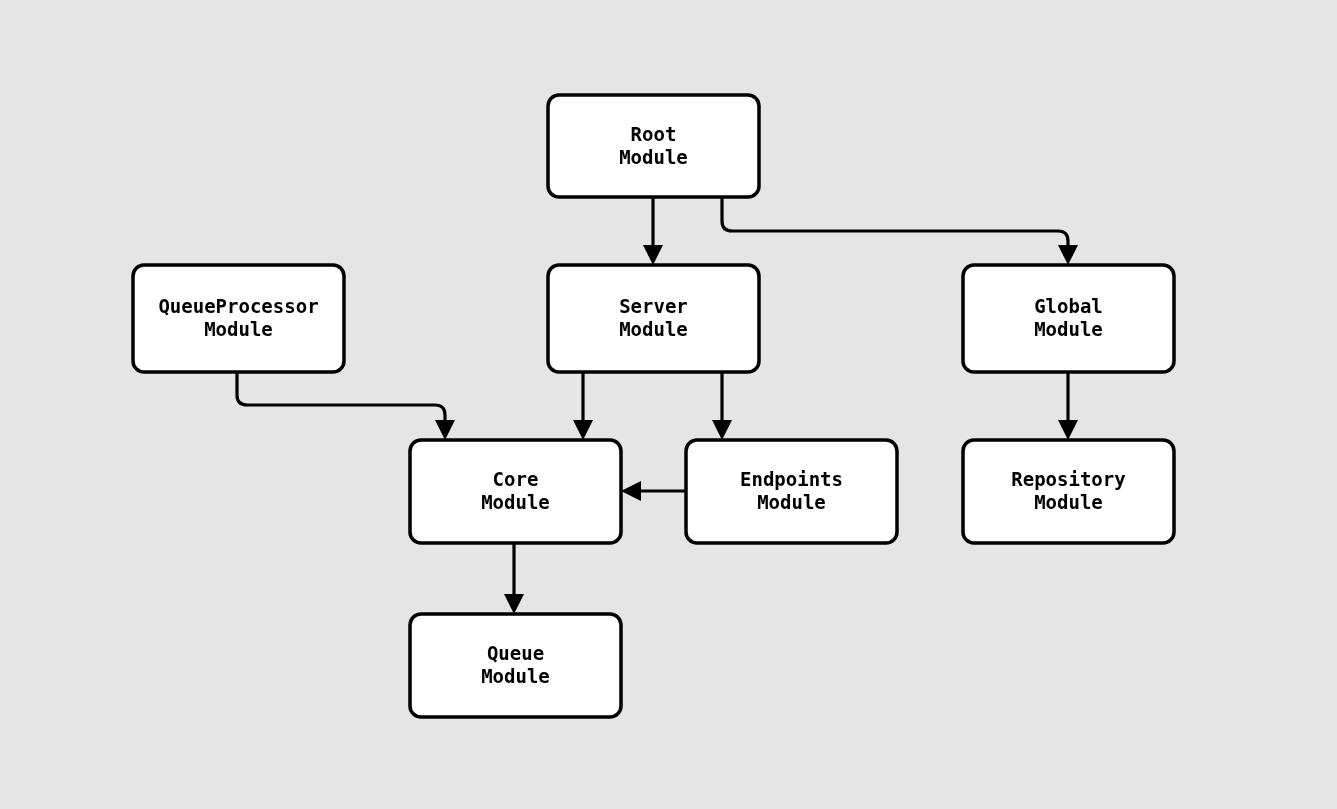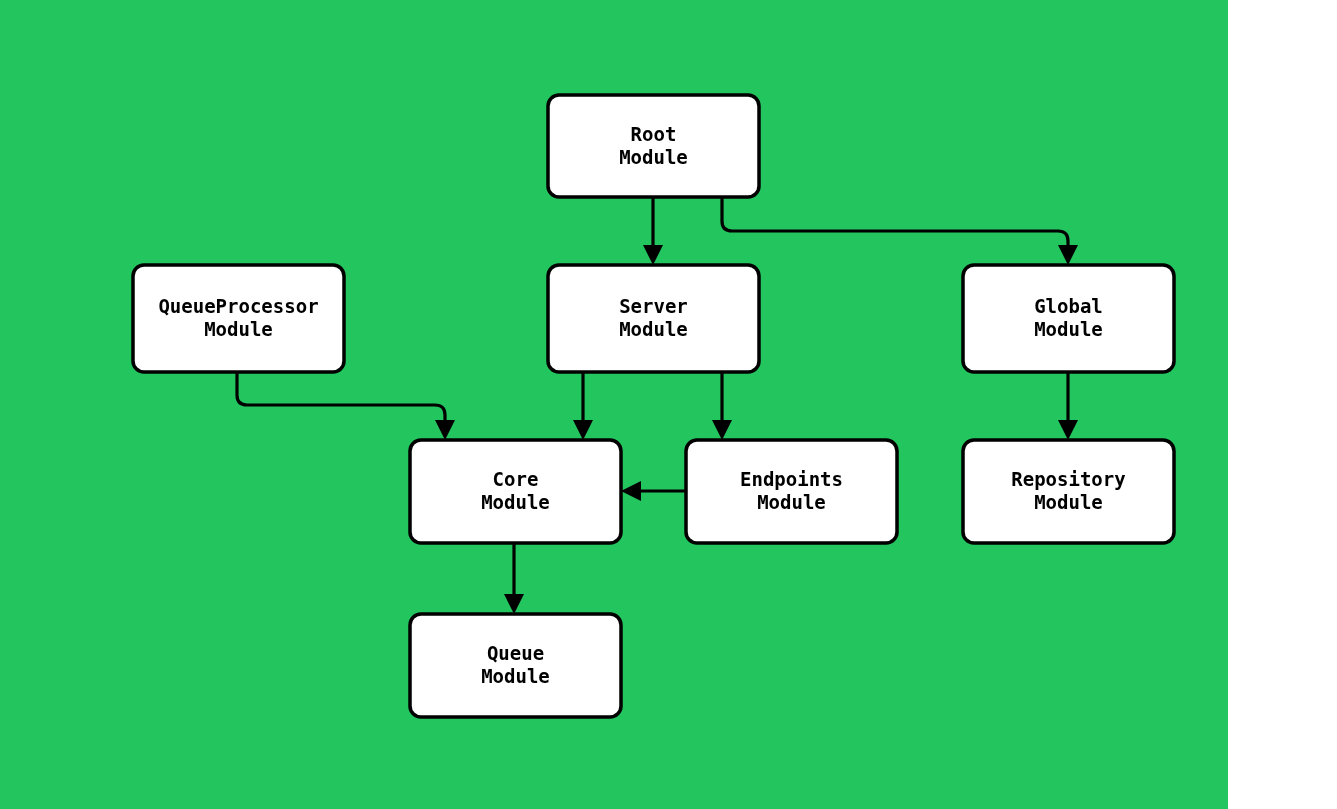--- a/index.html
+++ b/index.html
@@ -9,23 +9,23 @@
     background: #ffffff;
   }
   body {
     width: 1337px;
     height: 809px;
     overflow: hidden;
     font-family: "DejaVu Sans Mono", "Liberation Mono", monospace;
   }
   #diagram-root {
     position: relative;
-    width: 1228px;
+    width: 1337px;
     height: 809px;
-    background: #22c55e;
+    background: #e5e5e5;
   }
   svg#diagram-svg {
     display: block;
     width: 1337px;
     height: 809px;
   }
   .node-box {
     fill: #ffffff;
     stroke: #000000;
     stroke-width: 3.5;

